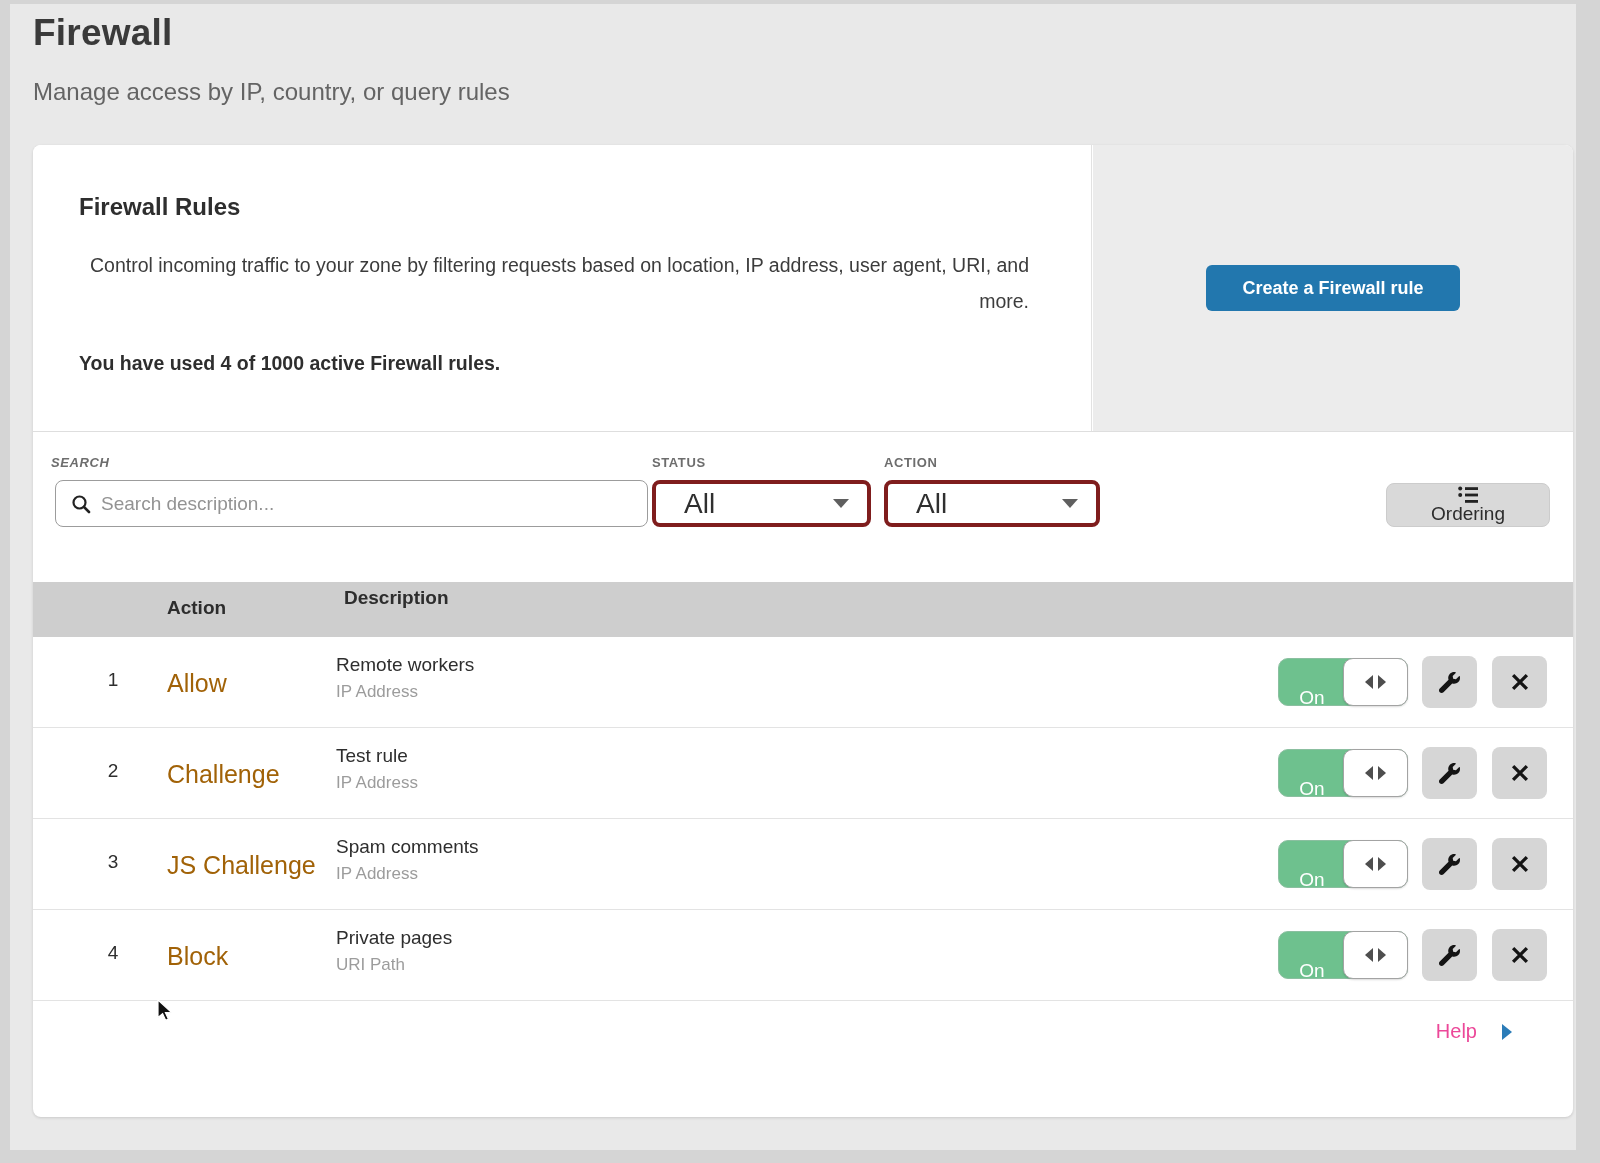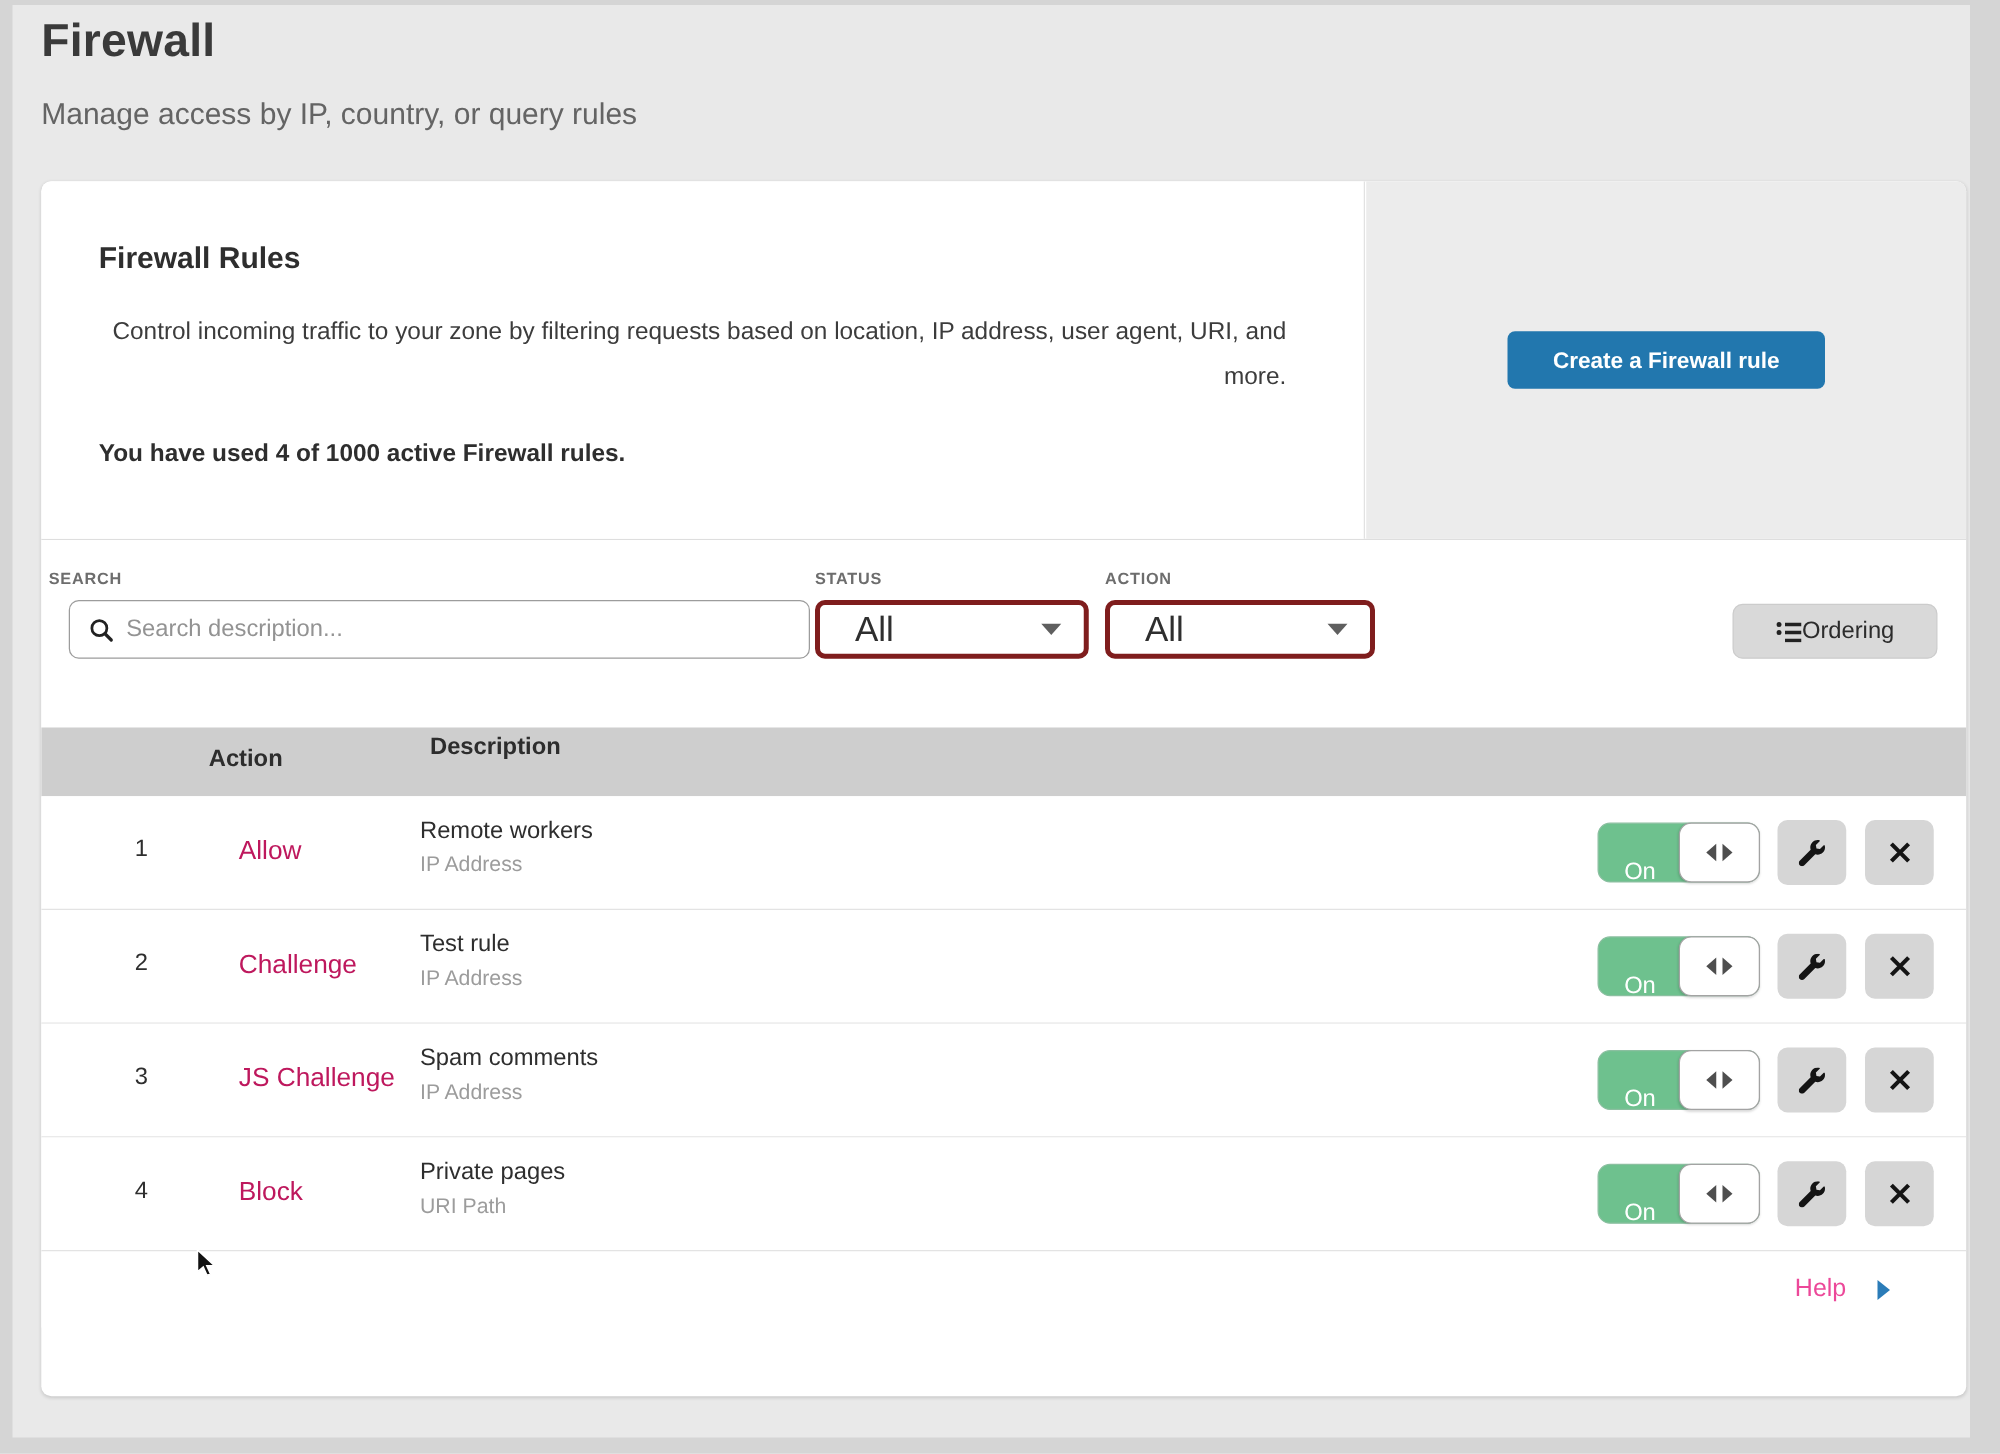--- a/index.html
+++ b/index.html
@@ -44,21 +44,21 @@
     background:#2277ae; color:#fff; font-size:18px; font-weight:600;
     font-family:"Liberation Sans", sans-serif; cursor:pointer;
   }
 
   
   .filters { position:relative; height:150px; background:#fff; }
   .filter-label {
     position:absolute; top:23px; font-size:13px; font-weight:700;
     color:#6d6d6d; letter-spacing:0.6px;
   }
-  .lbl-search { left:6px; } .lbl-status { left:619px; } .lbl-action { left:851px; }
+  .lbl-search { left:18px;font-style:italic; } .lbl-status { left:619px; } .lbl-action { left:851px; }
   .search-box {
     position:absolute; left:22px; top:48px; width:593px; height:47px;
     border:1px solid #9c9c9c; border-radius:8px; background:#fff;
     display:flex; align-items:center; padding-left:15px;
   }
   .search-box svg { flex:0 0 auto; }
   .search-box input {
     border:none; outline:none; flex:1; margin-left:10px;
     font-size:19px; color:#333; background:transparent;
     font-family:"Liberation Sans", sans-serif;
@@ -72,36 +72,36 @@
   .sel-status { left:619px; width:219px; }
   .sel-action { left:851px; width:216px; }
   .caret {
     width:0; height:0; border-left:8px solid transparent; border-right:8px solid transparent;
     border-top:9px solid #5f5f5f;
   }
   .ordering-btn {
     position:absolute; right:23px; top:51px; width:164px; height:44px;
     background:#d9d9d9; border:1px solid #cccccc; border-radius:8px;
     display:flex; align-items:center; justify-content:center; 
-    font-size:19px; color:#2c2c2c; font-family:"Liberation Sans", sans-serif; cursor:pointer;
+    font-size:19px; color:#2c2c2c; font-family:"Liberation Sans", sans-serif; cursor:pointer;flex-direction:column;
   }
 
   
   .thead {
     position:relative; height:55px; background:#cecece;
     font-size:19px; font-weight:700; color:#2d2d2d;
   }
   .thead .col-action { position:absolute; left:134px; top:15px; }
   .thead .col-desc   { position:absolute; left:311px; top:5px; }
   .row { position:relative; height:91px; background:#fff; border-bottom:1px solid #e3e3e3; }
   .row-num {
     position:absolute; left:66px; top:32px; width:28px; text-align:center;
     font-size:19px; color:#2e2e2e;
   }
-  .row-action { position:absolute; left:134px; top:32px; font-size:21px; color:#be185d;margin-left:24px; }
+  .row-action { position:absolute; left:134px; top:32px; font-size:25px; color:#a16207; }
   .row-desc { position:absolute; left:303px; top:17px; }
   .row-desc-title { font-size:19px; color:#2e2e2e; }
   .row-desc-sub { margin-top:6px; font-size:17px; color:#9c9c9c; }
   .row-controls {
     position:absolute; right:26px; top:0; height:100%;
     display:flex; align-items:center; gap:15px;
   }
   .toggle {
     position:relative; width:130px; height:48px; border-radius:10px;
     background:#6ec18e; border:1px solid #8bbfa0; cursor:pointer; margin-right:-1px;

